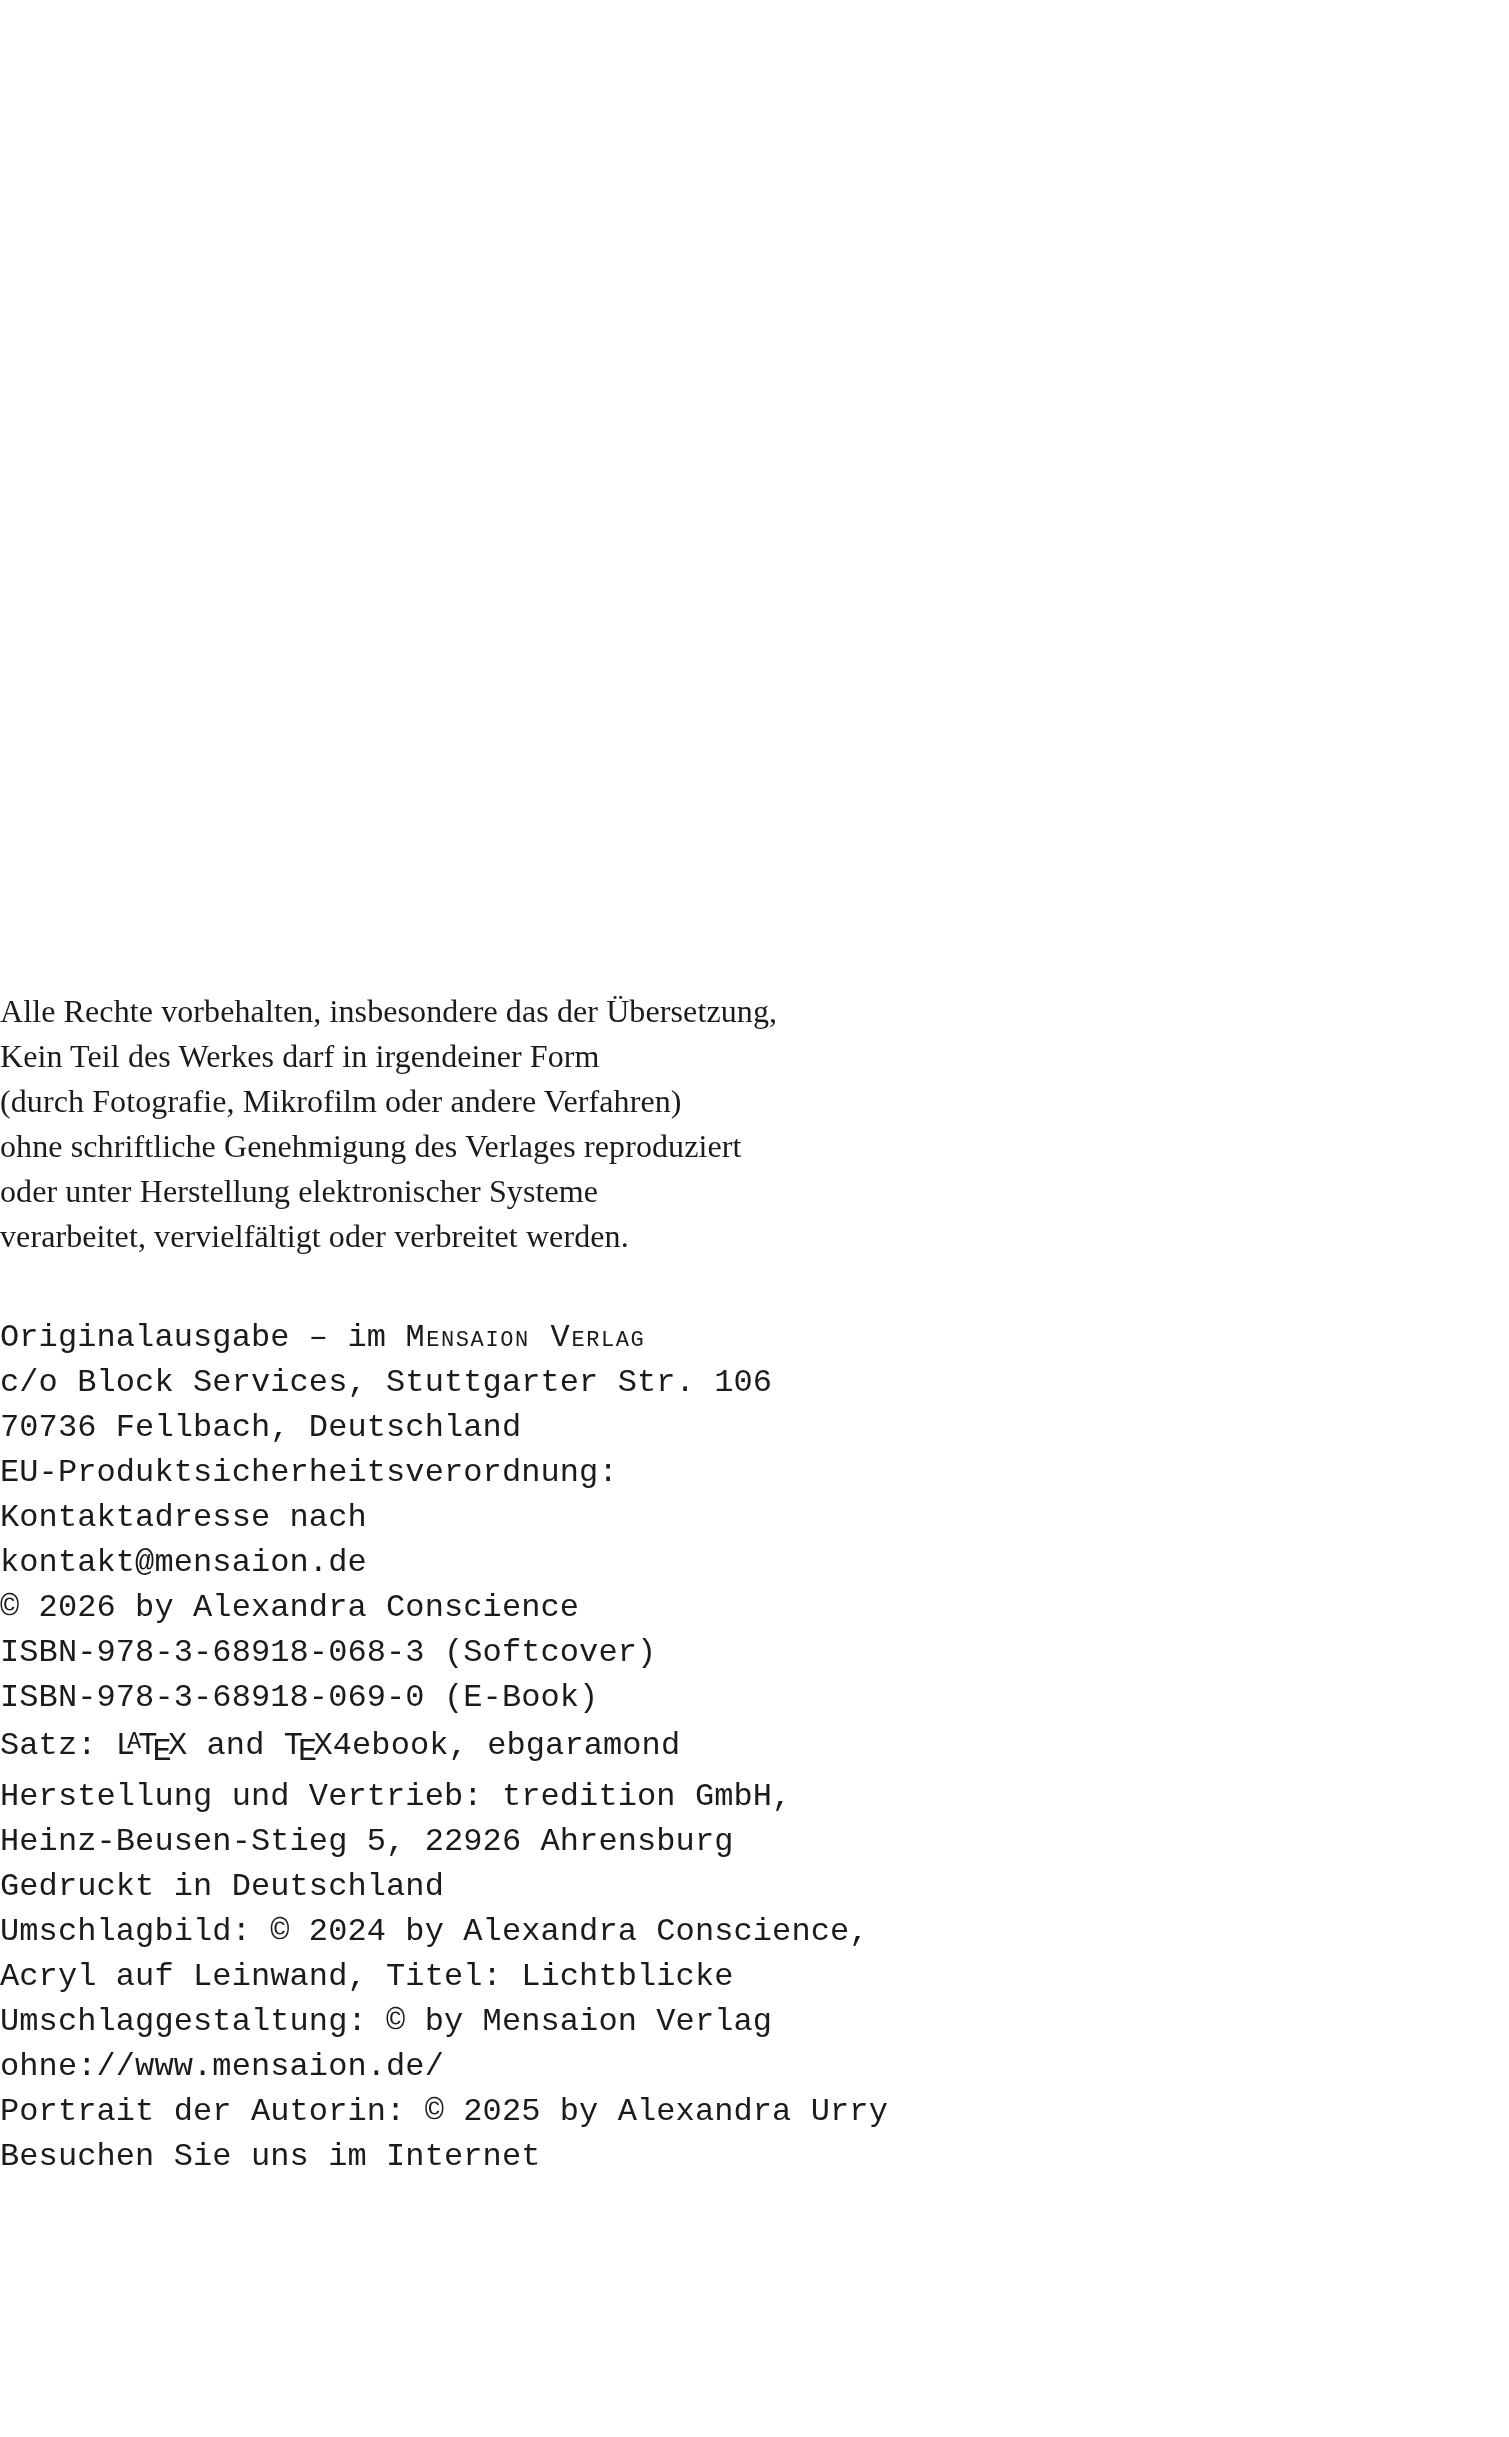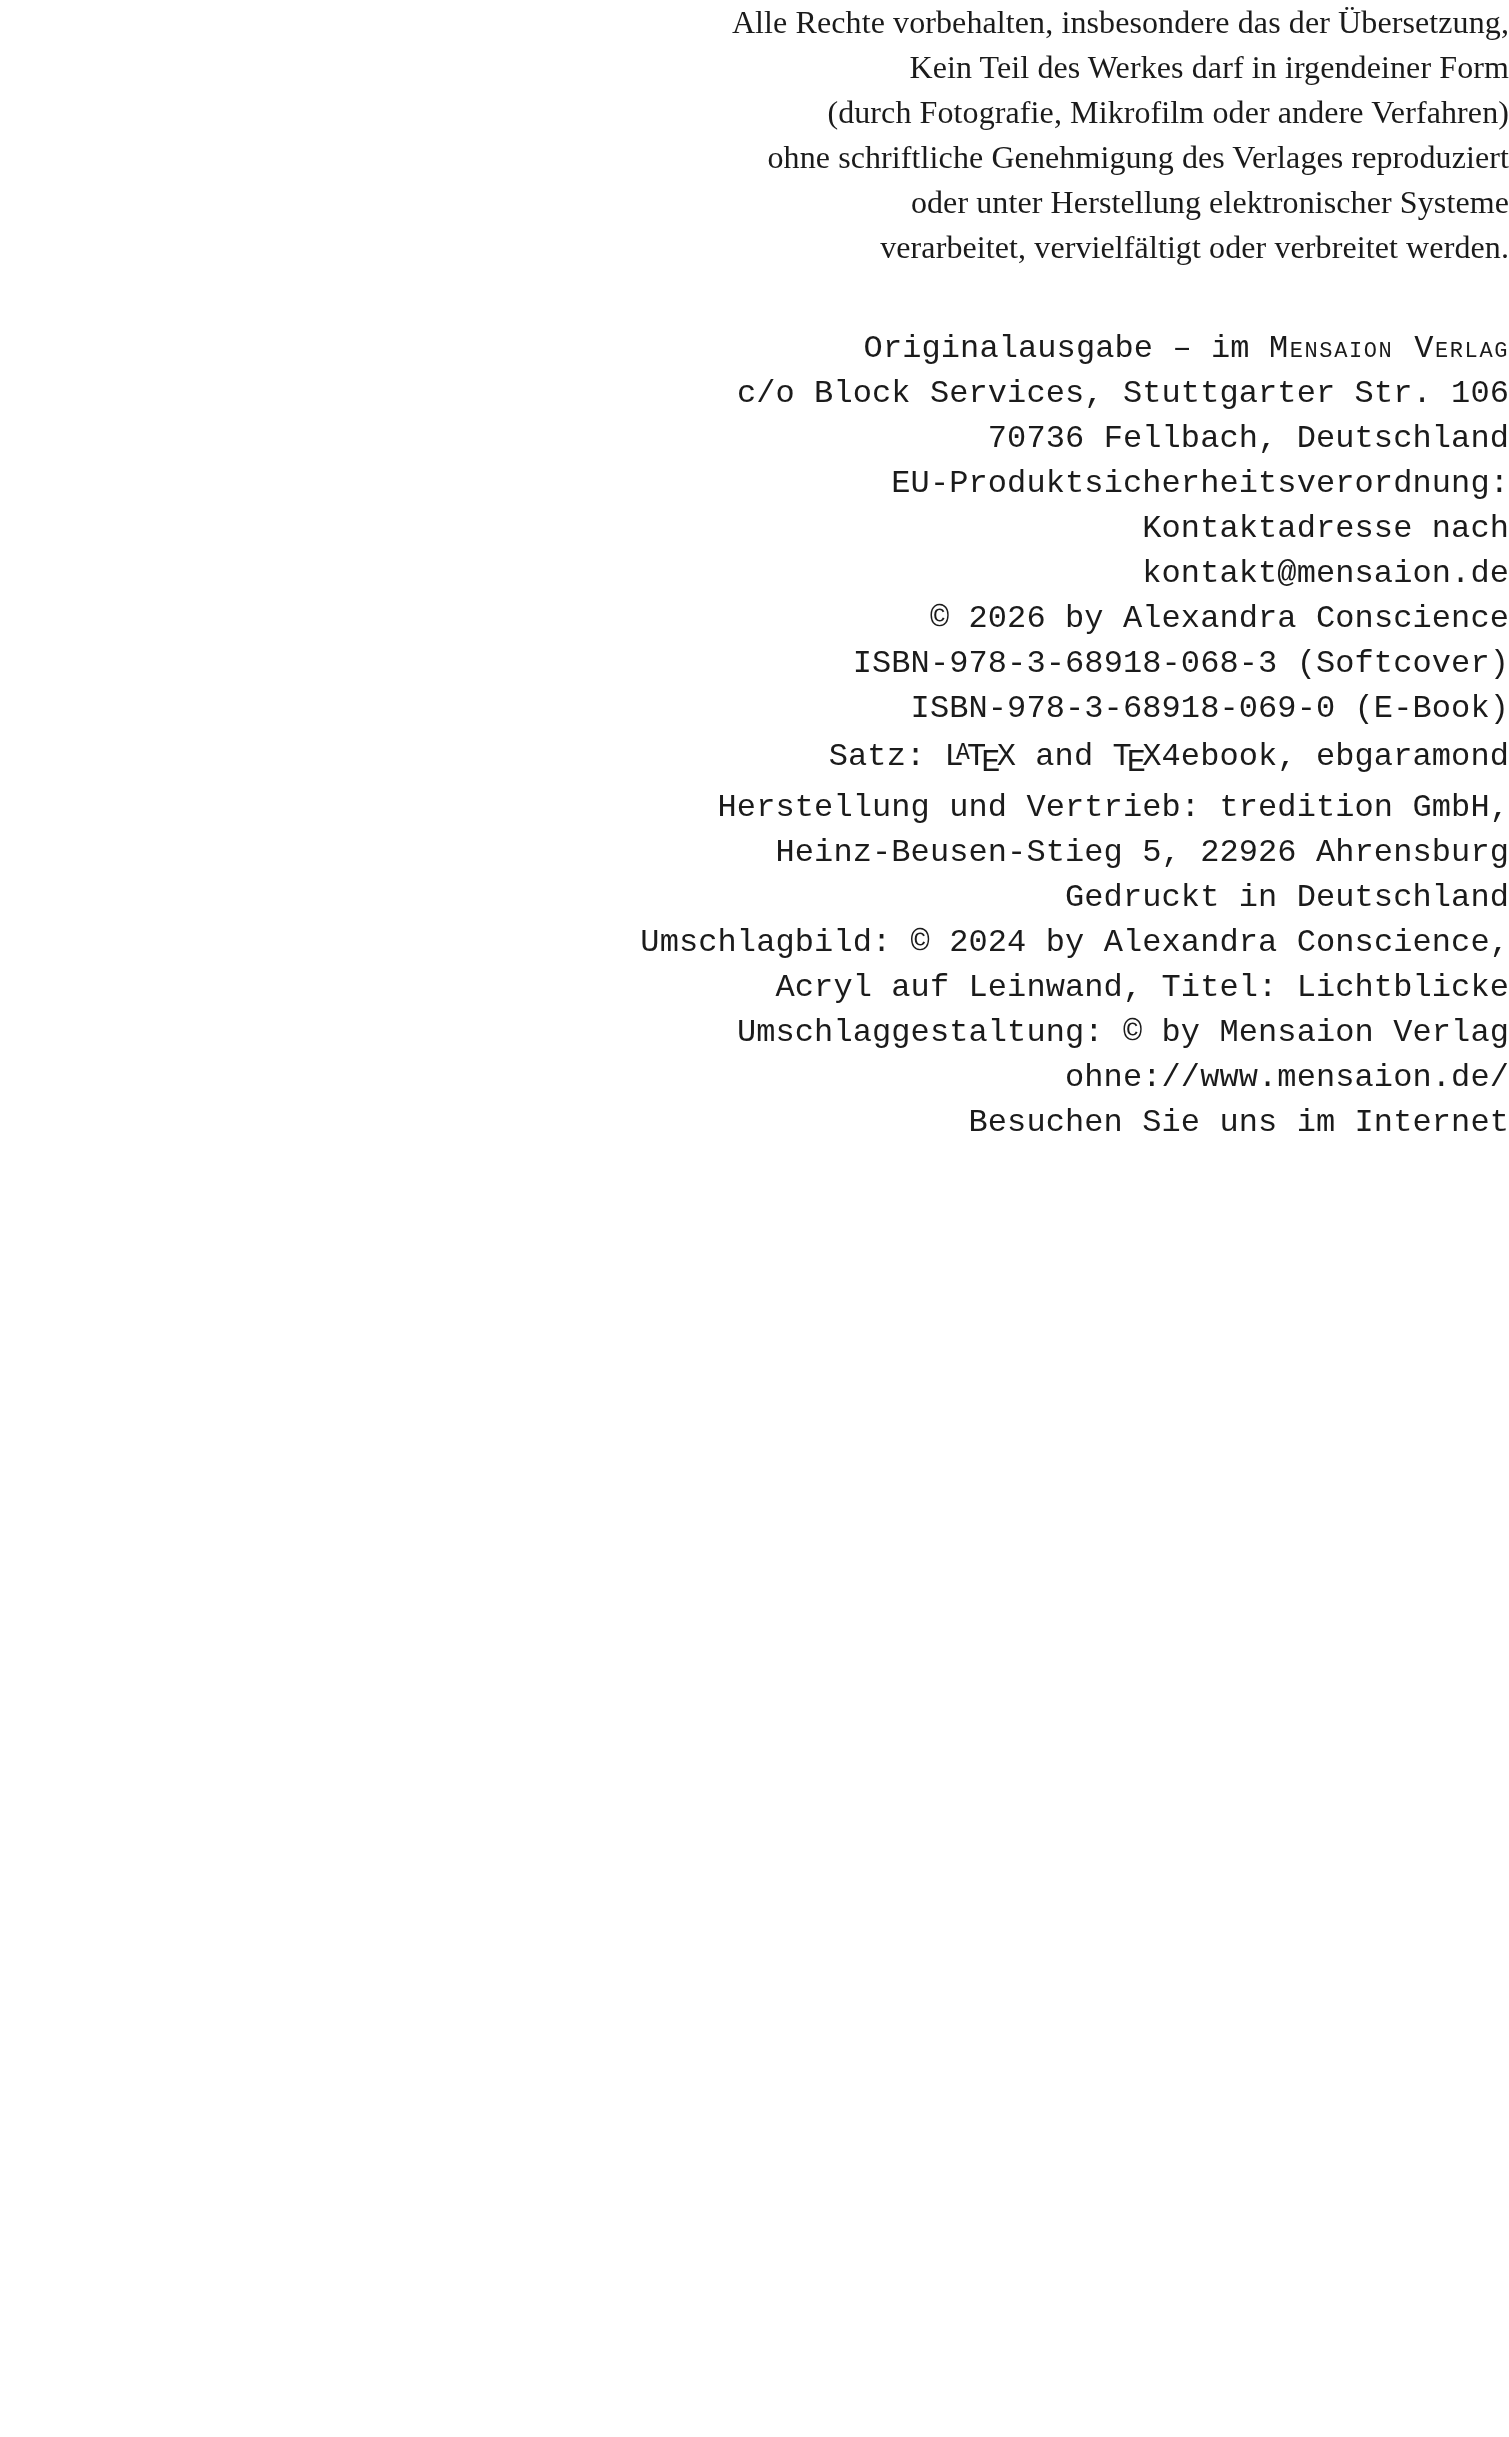--- a/index.html
+++ b/index.html
@@ -11,21 +11,22 @@
     height: 2438px;
     background: #ffffff;
     font-family: "Liberation Serif", "DejaVu Serif", serif;
     color: #1b1b1b;
     overflow: hidden;
   }
   .page {
     width: 100%;
     height: 100%;
     box-sizing: border-box;
-    text-align: right;
+    padding-top: 989px;
+    text-align: left;
   }
   .text-block {
     font-size: 32px;
     line-height: 45px;
     letter-spacing: 0.1px;
   }
   .imprint-block {
     margin-top: 56px;
     font-family: Liberation Mono, monospace;
   }
@@ -80,18 +81,19 @@
 
     <div class="line"><span>Satz: </span><span class="latex-logo"><span>L</span><span class="latex-a">A</span><span>T</span><span class="tex-e">E</span><span>X</span></span><span> and </span><span class="tex-logo"><span>T</span><span class="tex-e">E</span><span>X</span></span><span>4ebook, ebgaramond</span></div>
 
     <div class="line">Herstellung und Vertrieb: tredition GmbH,</div>
     <div class="line">Heinz-Beusen-Stieg 5, 22926 Ahrensburg</div>
     <div class="line">Gedruckt in Deutschland</div>
     <div class="line">Umschlagbild: © 2024 by Alexandra Conscience,</div>
     <div class="line">Acryl auf Leinwand, Titel: Lichtblicke</div>
     <div class="line">Umschlaggestaltung: © by Mensaion Verlag</div>
     <div class="line">ohne://www.mensaion.de/</div>
+    <div class="line">Portrait der Autorin: © 2025 by Alexandra Urry</div>
     <div class="line">Besuchen Sie uns im Internet</div>
 
   </div>
 
 </div>
 
 
 </body></html>

